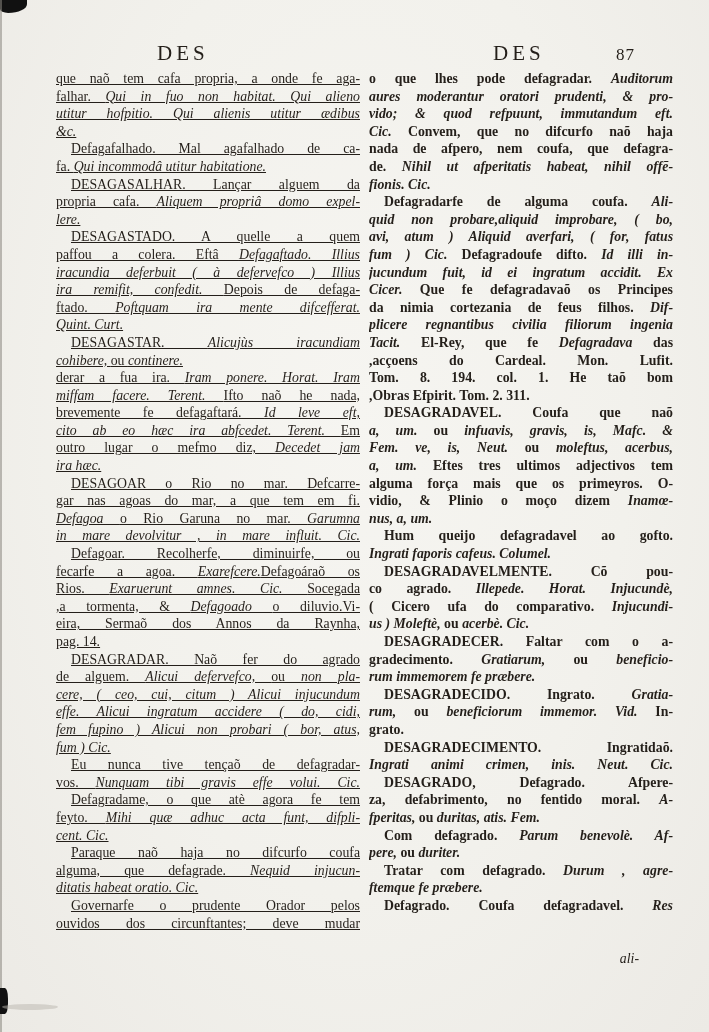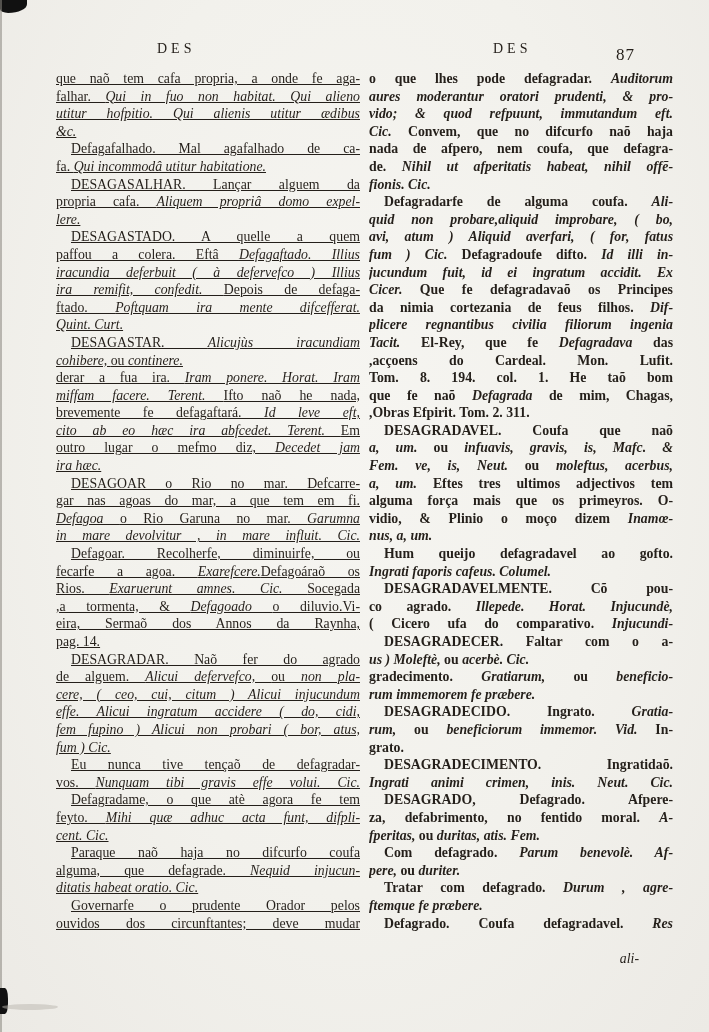--- a/index.html
+++ b/index.html
@@ -20,21 +20,21 @@
   }
   
   .artifact{position:absolute;background:#111;}
   .artifact-top{left:0;top:0;width:27px;height:13px;border-radius:0 0 70% 30%;}
   .artifact-edge{left:0;top:0;width:2px;height:1032px;background:#7a7possible;}
   .artifact-edge{background:#8a867f;opacity:.55;}
   .artifact-bottom{left:0;top:988px;width:8px;height:26px;border-radius:0 40% 40% 0;}
   .smudge{position:absolute;left:2px;top:1004px;width:56px;height:6px;background:#b9b5ad;opacity:.5;border-radius:50%;}
   
   .htitle{
-    position:absolute;font-size:14px;letter-spacing:4px;
+    position:absolute;font-size:21px;letter-spacing:4px;
     color:var(--ink);
   }
   .htitle.left{left:157px;top:41px;}
   .htitle.right{left:493px;top:41px;}
   .pagenum{position:absolute;left:616px;top:45px;font-size:17px;letter-spacing:1px;}
   
   .col{position:absolute;top:70px;width:304px;}
   .colL{left:56px;text-decoration:underline;}
   .colR{left:369px;font-weight:bold;}
   .line{
@@ -129,36 +129,35 @@
       <div class="line j"><span class="it">quid non probare,aliquid improbare, ( bo,</span></div>
       <div class="line j"><span class="it">avi, atum ) Aliquid averfari, ( for, fatus</span></div>
       <div class="line j"><span class="it">fum ) Cic. </span><span>Defagradoufe difto. </span><span class="it">Id illi in-</span></div>
       <div class="line j"><span class="it">jucundum fuit, id ei ingratum accidit. Ex</span></div>
       <div class="line j"><span class="it">Cicer. </span><span>Que fe defagradavaõ os Principes</span></div>
       <div class="line j"><span>da nimia cortezania de feus filhos. </span><span class="it">Dif-</span></div>
       <div class="line j"><span class="it">plicere regnantibus civilia filiorum ingenia</span></div>
       <div class="line j"><span class="it">Tacit. </span><span>El-Rey, que fe </span><span class="it">Defagradava </span><span>das</span></div>
       <div class="line j"><span>,acçoens do Cardeal. Mon. Lufit.</span></div>
       <div class="line j"><span>Tom. 8. 194. col. 1. He taõ bom</span></div>
-      <div class="line j"><span>que fe naõ </span><span class="it">Defagrada </span><span>de mim, Chagas,</span></div>
       <div class="line"><span>,Obras Efpirit. Tom. 2. 311.</span></div>
       <div class="line j ind"><span>DESAGRADAVEL. Coufa que naõ</span></div>
       <div class="line j"><span class="it">a, um. </span><span>ou </span><span class="it">infuavis, gravis, is, Mafc. &amp;</span></div>
       <div class="line j"><span class="it">Fem. ve, is, Neut. </span><span>ou </span><span class="it">moleftus, acerbus,</span></div>
       <div class="line j"><span class="it">a, um. </span><span>Eftes tres ultimos adjectivos tem</span></div>
       <div class="line j"><span>alguma força mais que os primeyros. O-</span></div>
       <div class="line j"><span>vidio, &amp; Plinio o moço dizem </span><span class="it">Inamœ-</span></div>
       <div class="line"><span class="it">nus, a, um.</span></div>
       <div class="line j ind"><span>Hum queijo defagradavel ao gofto.</span></div>
       <div class="line"><span class="it">Ingrati faporis cafeus. Columel.</span></div>
       <div class="line j ind"><span>DESAGRADAVELMENTE. Cõ pou-</span></div>
       <div class="line j"><span>co agrado. </span><span class="it">Illepede. Horat. Injucundè,</span></div>
       <div class="line j"><span>( Cicero ufa do comparativo. </span><span class="it">Injucundi-</span></div>
+      <div class="line"><span class="it">us ) Moleftè, </span><span>ou </span><span class="it">acerbè. Cic.</span></div>
       <div class="line j ind"><span>DESAGRADECER. Faltar com o a-</span></div>
-      <div class="line"><span class="it">us ) Moleftè, </span><span>ou </span><span class="it">acerbè. Cic.</span></div>
       <div class="line j"><span>gradecimento. </span><span class="it">Gratiarum, </span><span>ou </span><span class="it">beneficio-</span></div>
       <div class="line"><span class="it">rum immemorem fe præbere.</span></div>
       <div class="line j ind"><span>DESAGRADECIDO. Ingrato. </span><span class="it">Gratia-</span></div>
       <div class="line j"><span class="it">rum, </span><span>ou </span><span class="it">beneficiorum immemor. Vid. </span><span>In-</span></div>
       <div class="line"><span>grato.</span></div>
       <div class="line j ind"><span>DESAGRADECIMENTO. Ingratidaõ.</span></div>
       <div class="line j"><span class="it">Ingrati animi crimen, inis. Neut. Cic.</span></div>
       <div class="line j ind"><span>DESAGRADO, Defagrado. Afpere-</span></div>
       <div class="line j"><span>za, defabrimento, no fentido moral. </span><span class="it">A-</span></div>
       <div class="line"><span class="it">fperitas, </span><span>ou </span><span class="it">duritas, atis. Fem.</span></div>

